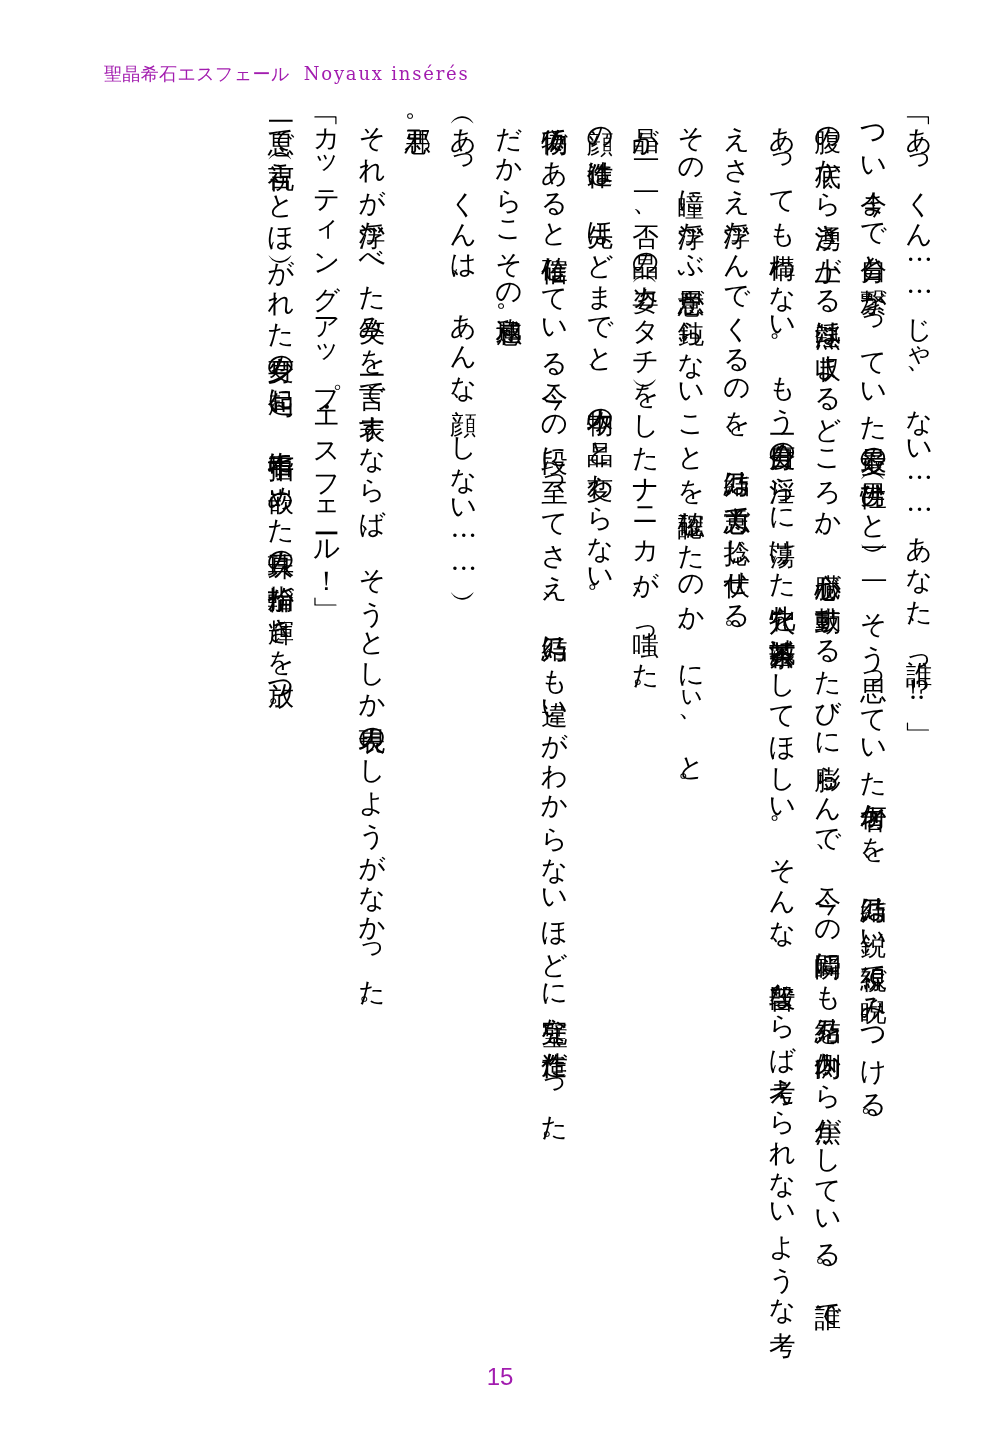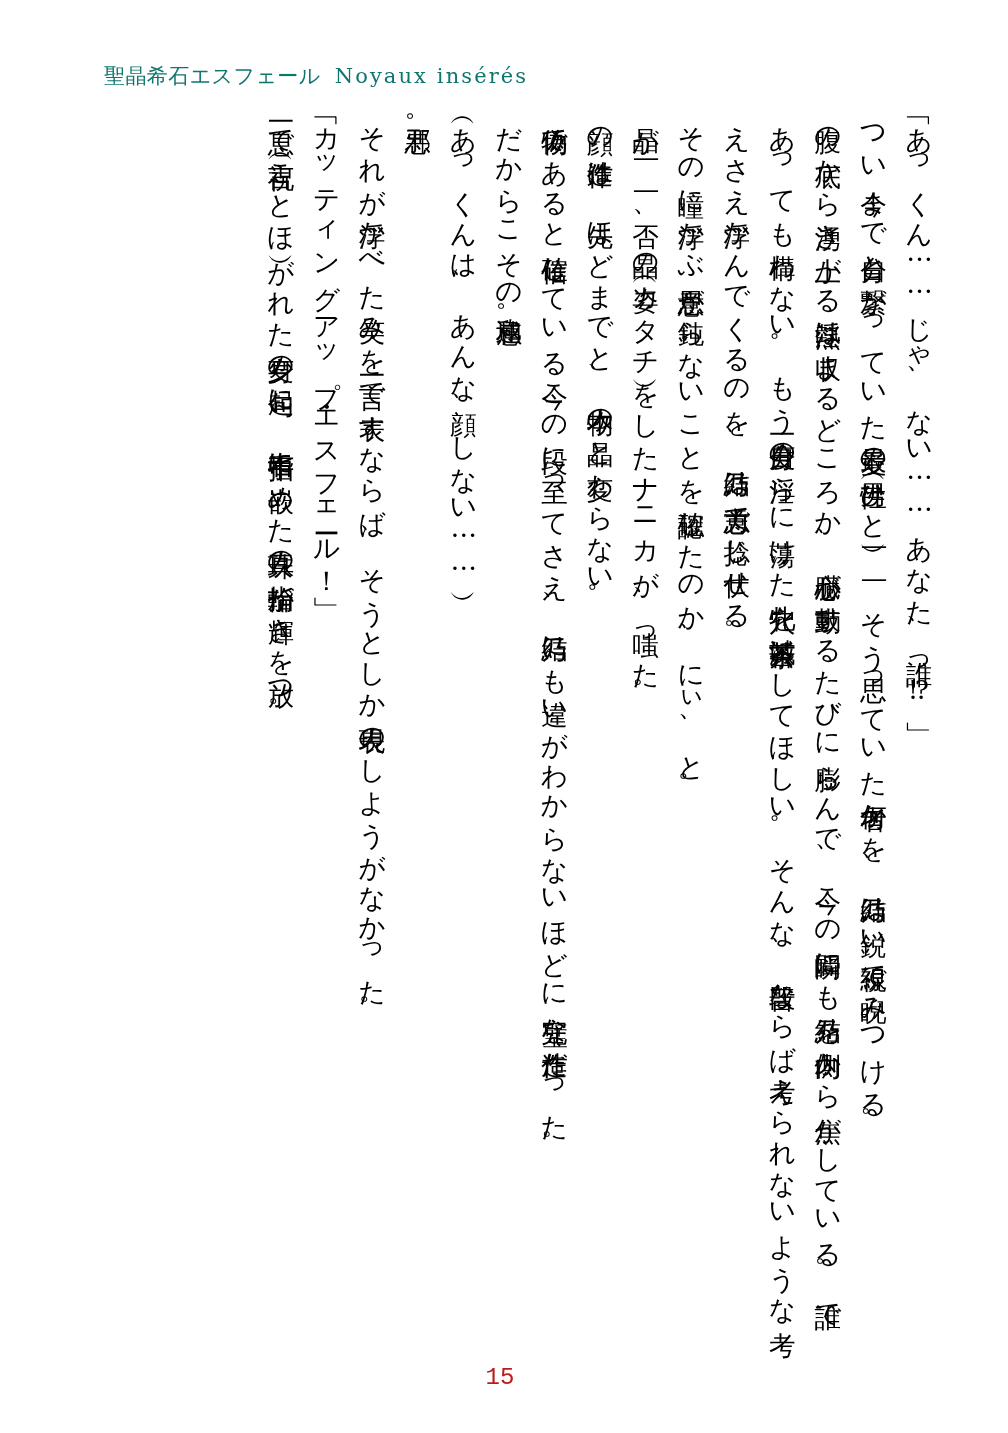--- a/index.html
+++ b/index.html
@@ -15,24 +15,24 @@
     overflow: hidden;
     font-family: "Liberation Serif", "DejaVu Serif", serif;
     color: #000000;
   }
 
   
   .header {
     position: absolute;
     top: 62px;
     left: 104px;
-    font-size: 21px;
+    font-size: 18px;
     letter-spacing: 0.02em;
     white-space: nowrap;
-    color: #0f766e;
+    color: #a21caf;
   }
   .header .title-jp {
     font-family: "DejaVu Serif", "Liberation Serif", serif;
   }
   .header .title-fr {
     font-family: "DejaVu Serif", "Liberation Serif", serif;
     letter-spacing: 0.10em;
     margin-left: 14px;
   }
 
@@ -61,22 +61,22 @@
   }
 
   
   .folio {
     position: absolute;
     left: 0;
     right: 8px;
     bottom: 42px;
     text-align: center;
     font-size: 24px;
-    font-family: Liberation Mono, monospace;
-    color: #b91c1c;
+    font-family: Liberation Sans, sans-serif;
+    color: #a21caf;
   }
 </style>
 </head>
 <body>
 
 <div class="page">
 
   <div class="header">
     <span class="title-jp">聖晶希石エスフェール</span><span class="title-fr">Noyaux insérés</span>
   </div>

